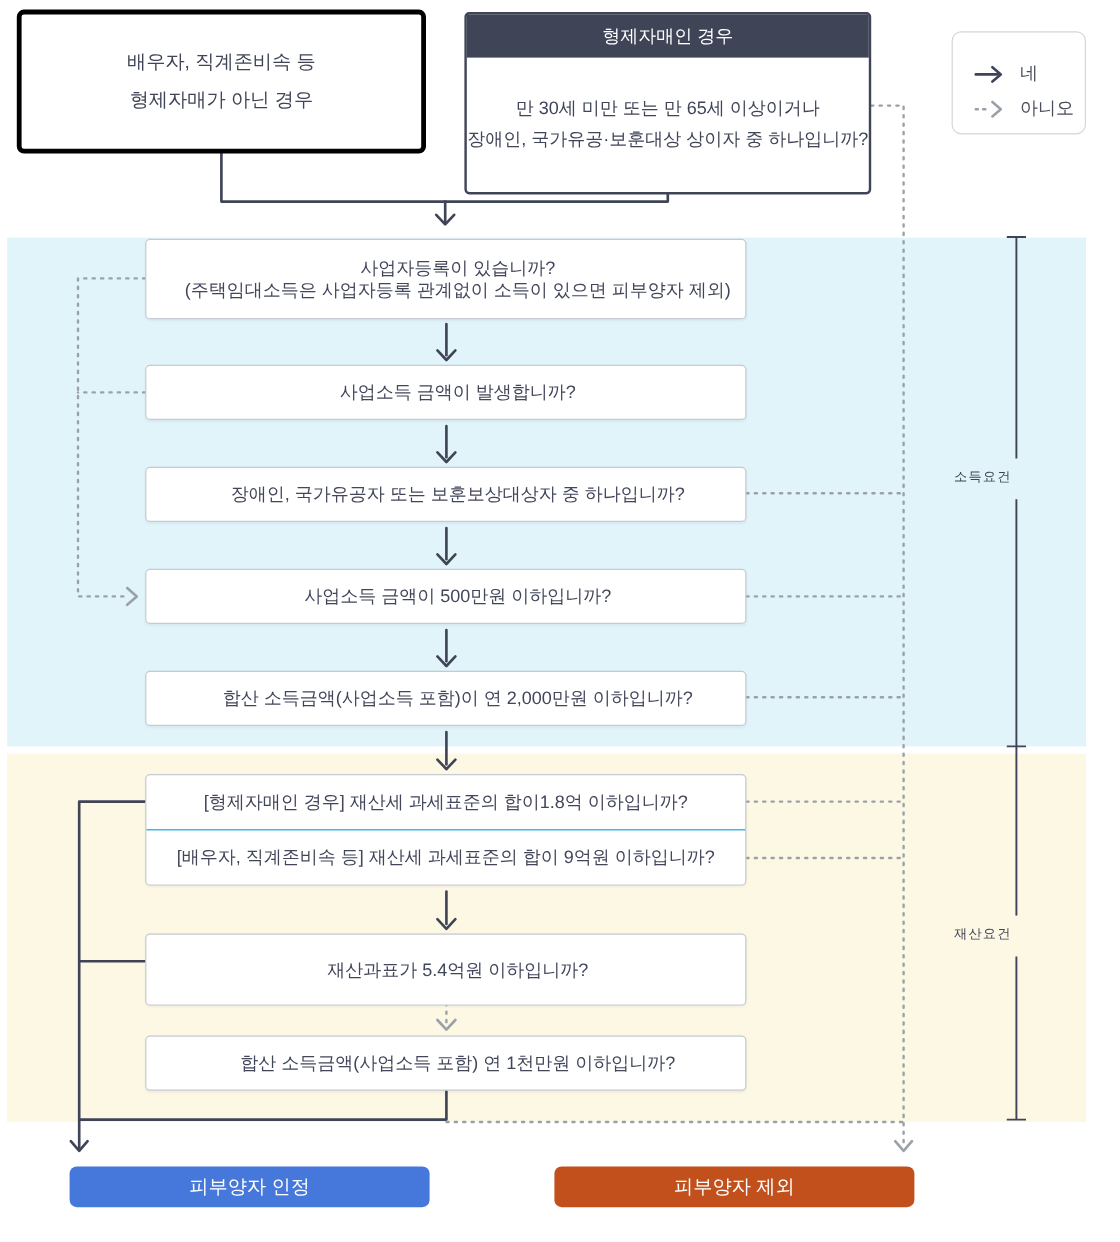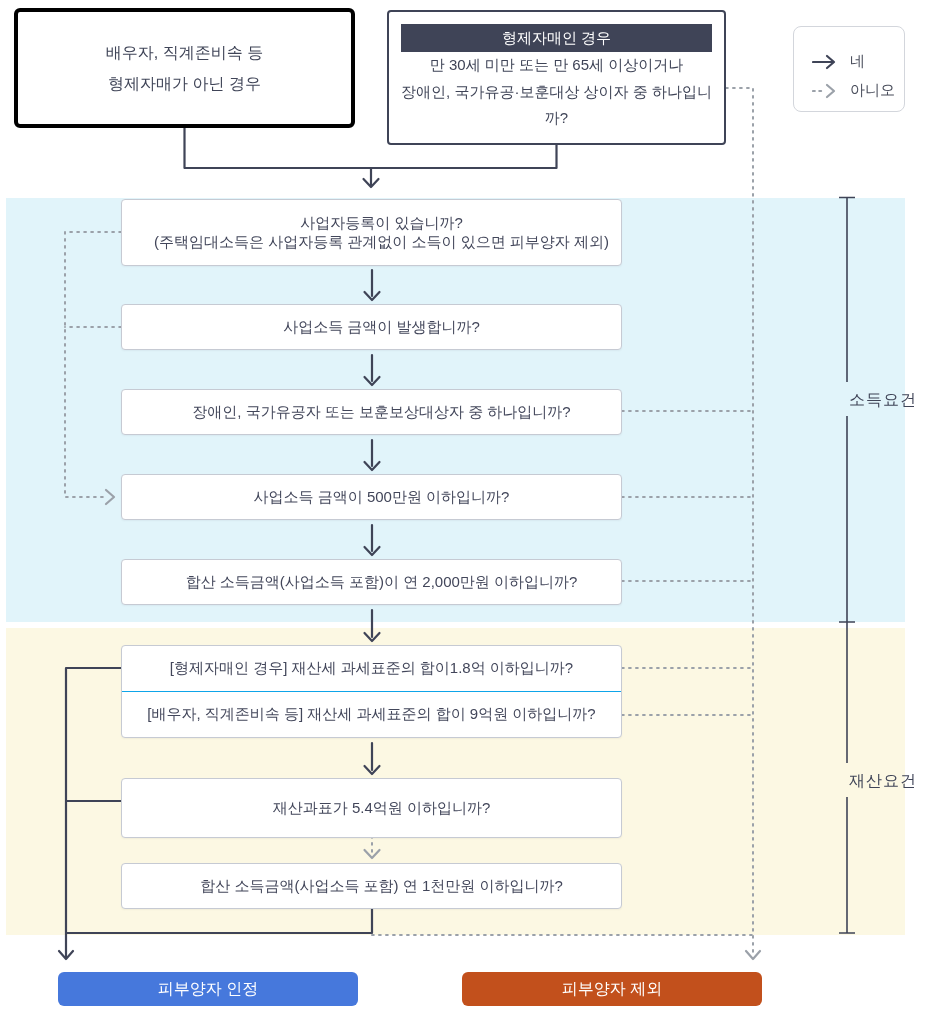--- a/index.html
+++ b/index.html
@@ -10,41 +10,41 @@
   .band.income { top:198px; height:424px; background:#e1f4fa; }
   .band.property { top:628px; height:307px; background:#fcf8e3; }
 
   svg.connectors { position:absolute; left:0; top:0; z-index:2; }
 
   .node { position:absolute; z-index:3; background:#fff; display:flex; flex-direction:column;
           align-items:center; justify-content:center; text-align:center; color:#3f4457; }
 
   .root-box { left:14px; top:8px; width:341px; height:120px; border:4px solid #000000;
               border-radius:6px; font-size:16px; line-height:1.95; }
-  .sibling-box { left:387px; top:10px; width:339px; height:135px; border:2px solid #3f4457;
-                 border-radius:4px; padding:12px; justify-content:flex-start; }
+  .sibling-box { left:387px; top:10px; width:339px; height:152px; border:2px solid #3f4457;
+                 border-radius:4px; padding:0; justify-content:flex-start; }
   .sibling-box .hdr { width:100%; height:36px; background:#3f4457; color:#fff; font-size:15px;
                       display:flex; align-items:center; justify-content:center; }
   .sibling-box .bdy { flex:1; display:flex; flex-direction:column; justify-content:center;
                       font-size:15px; line-height:1.75; width:100%; }
 
   .legend { left:793px; top:26px; width:112px; height:86px; border:1px solid #d3d6dc;
             border-radius:8px; background:#fff; align-items:flex-start; padding:14px 0 0 18px;
             gap:10px; font-size:15px; color:#4a4e5c; }
   .legend .row { display:flex; align-items:center; gap:12px; }
 
   .qbox { left:121px; width:501px; border:1px solid #c6cad3; border-radius:4px;
           font-size:15px; color:#42465a; box-shadow:0 1px 2px rgba(60,70,90,.06);padding-left:20px; }
   .qbox .l2 { display:block; }
   .dual { padding:0; }
   .dual .row { width:100%; height:50%; display:flex; align-items:center; justify-content:center; }
   .dual .row:first-child { border-bottom:1px solid #0ea5e9; }
 
-  .section-label { position:absolute; left:843px; width:80px; text-align:center; z-index:3;
-                   font-size:16px; color:#3f4457; letter-spacing:1px; background:transparent; }
+  .section-label { position:absolute; left:779px; width:80px; text-align:center; z-index:3;
+                   font-size:11px; color:#3f4457; letter-spacing:1px; background:transparent; }
 
   .result-btn { position:absolute; top:972px; width:300px; height:34px; z-index:3; border:none;
                 border-radius:6px; color:#fff; font-size:16px; display:flex; align-items:center;
                 justify-content:center; font-family:inherit; }
   .result-btn.accept { left:58px; background:#4678dc; }
   .result-btn.exclude { left:462px; background:#c2501c; }
 </style>
 </head>
 <body>
 

